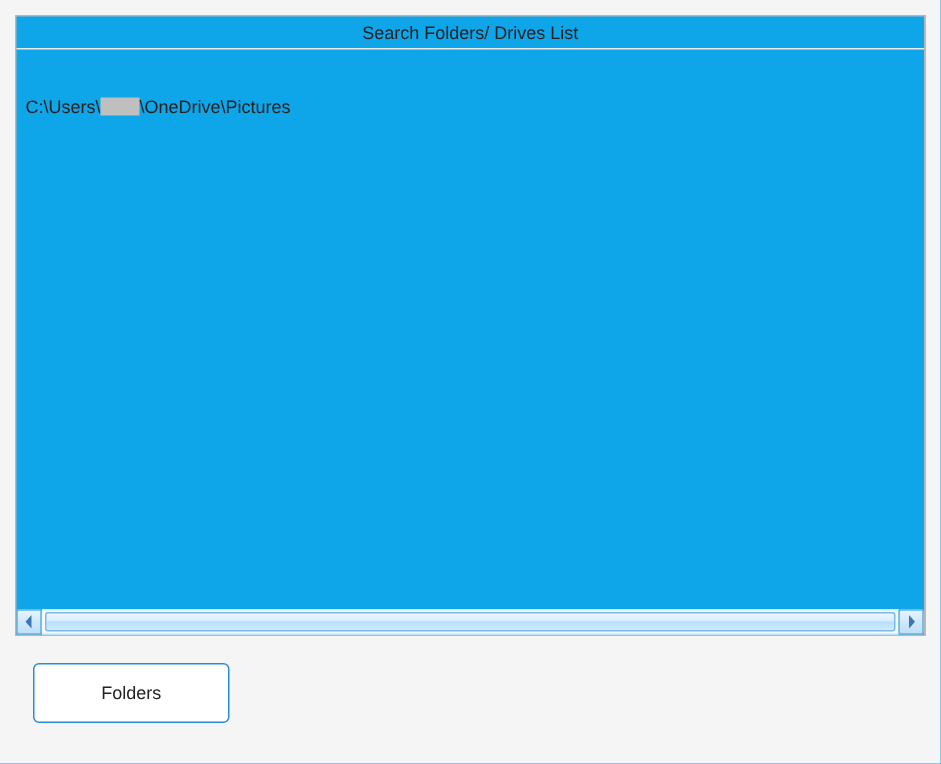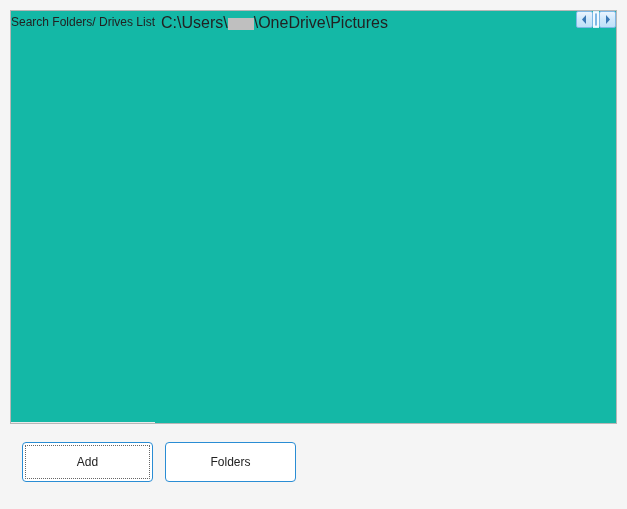--- a/index.html
+++ b/index.html
@@ -12,43 +12,44 @@
       height: 509px;
       background: #f5f5f5;
       font-family: "Segoe UI", Tahoma, Arial, sans-serif;
       font-size: 12px;
       color: #222;
       padding: 10px 10px 14px 10px;
     }
     .panel {
       width: 100%;
       height: 414px;
-      background: #14b8a6;
+      background: #0ea5e9;
       border: 1px solid #b7b7b7;
       display: flex;
-      flex-direction: row;
+      flex-direction: column;
     }
     .panel-header {
       text-align: center;
       padding: 4px 0 3px 0;
       border-bottom: 1px solid #eaeaea;
       font-size: 12px;
       color: #222;
     }
     .list-area {
       flex: 1;
       overflow: hidden;
       position: relative;
       padding: 4px 6px;
     }
     .list-item {
-      font-size: 16px;
+      font-size: 12px;
       color: #222;
       line-height: 16px;
       white-space: nowrap;
+      margin-top: 26px;
     }
     .redact {
       display: inline-block;
       vertical-align: -2px;
       width: 26px;
       height: 12px;
       background: #bfbfbf;
     }
     .hscroll {
       height: 17px;
@@ -134,15 +135,14 @@
     </div>
     <div class="arrow">
       <svg viewBox="0 0 7 9">
         <path d="M2 0 L6 4.5 L2 9 Z" fill="#3a78b5"></path>
       </svg>
     </div>
   </div>
 </div>
 
 <div class="button-row">
-  <button class="btn focused">Add</button>
   <button class="btn">Folders</button>
 </div>
 
 </body></html>

